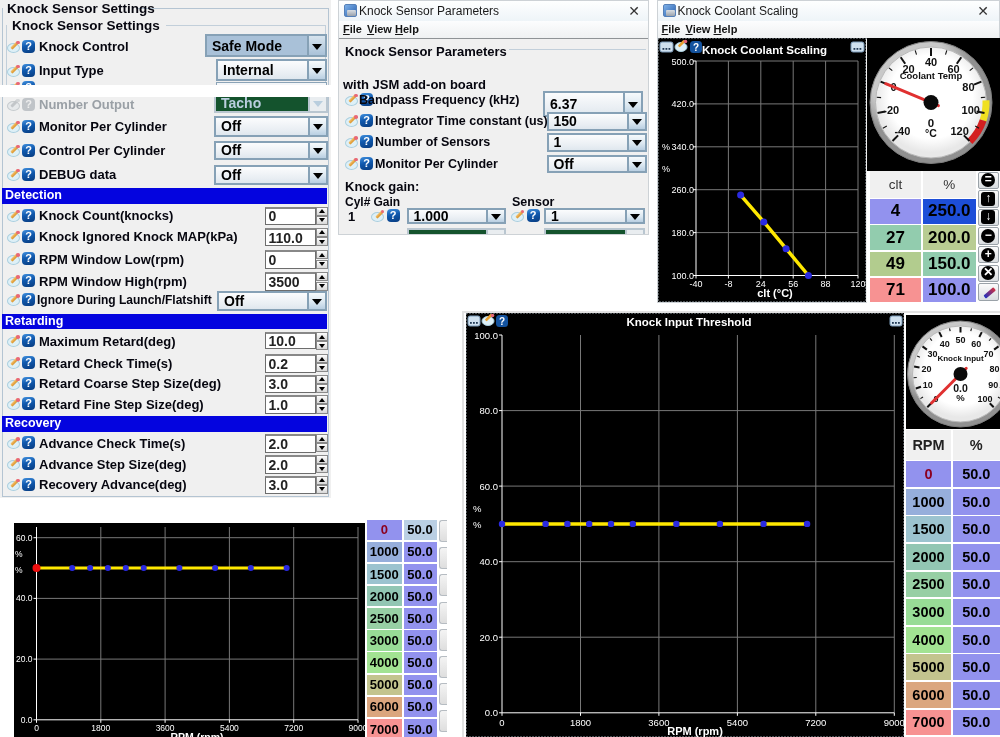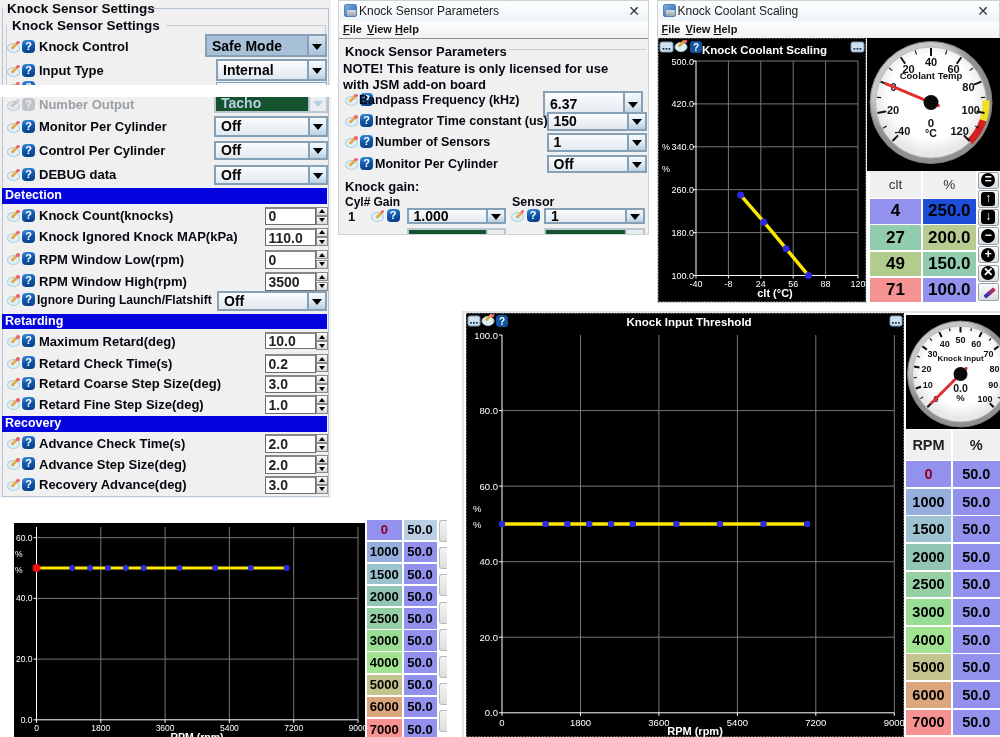--- a/index.html
+++ b/index.html
@@ -299,21 +299,20 @@
     </div>
 <div class="ab" style="left:5px;top:3px;width:13px;height:13px;background:linear-gradient(135deg,#7db0e8,#2a62b0);border-radius:2px;border:1px solid #5580b8"></div>
 <div class="ab" style="left:8px;top:9px;width:9px;height:6px;background:linear-gradient(#d8dde2,#9aa2ac);border-radius:1px"></div>
 <div class="mbar">
       <span style="left:4px"><u>F</u>ile</span>
       <span style="left:28px"><u>V</u>iew</span>
       <span style="left:56px"><u>H</u>elp</span>
     </div>
 <div class="lbl" style="left:6px;top:42.5px">Knock Sensor Parameters</div>
 <div class="ab" style="left:170px;top:48px;width:137px;height:1px;background:#c2cfda"></div>
-<div class="lbl" style="left:4px;top:59.5px">NOTE! This feature is only licensed for use</div>
 <div class="lbl" style="left:4px;top:76px">with JSM add-on board</div>
 <div class="iA" style="left:5.5px;top:92.4px">
       <span class="b"></span>
       <span class="p"></span>
       <span class="t"></span>
     </div>
     <div class="iQ" style="left:21.0px;top:91.9px">?</div>
 <div class="lbl" style="left:20px;top:91.9px;font-size:12.5px">Bandpass Frequency (kHz)</div>
 <div class="cmb " style="left:204px;top:89.9px;width:100px;height:26px">
       <span class="tx">6.37</span>

